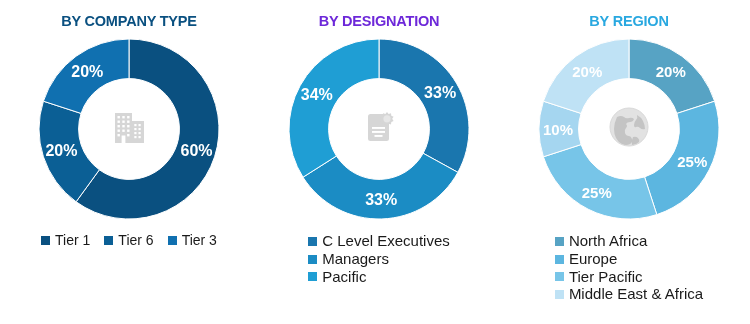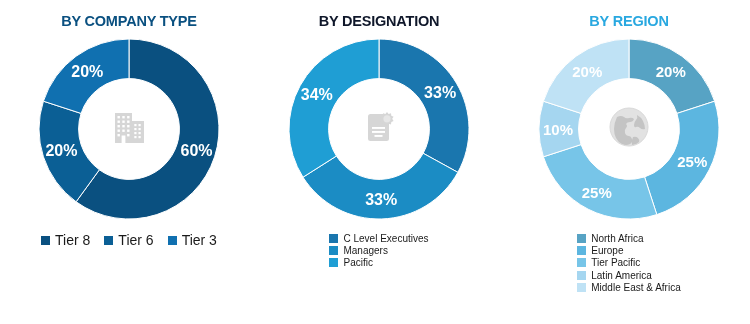--- a/index.html
+++ b/index.html
@@ -82,21 +82,21 @@
     gap: 5px;
     line-height: 1.12;
   }
   .legend-swatch {
     width: 9px;
     height: 9px;
     flex: 0 0 auto;
     display: block;
   }
   .legend-label {
-    font-size: 10px;
+    font-size: 15px;
     color: #1a1a1a;
     white-space: nowrap;
   }
   .legend-label.big {
     font-size: 14px;
   }
 </style>
 </head>
 <body>
 
@@ -139,35 +139,35 @@
           <rect x="27.3" y="27" width="2.2" height="2.2" fill="#ffffff"></rect>
           <rect x="31.5" y="27" width="2.2" height="2.2" fill="#ffffff"></rect>
           <rect x="27.3" y="31" width="2.2" height="2.2" fill="#ffffff"></rect>
           <rect x="31.5" y="31" width="2.2" height="2.2" fill="#ffffff"></rect>
         </svg>
       </span>
     </div>
     <div class="legend row" id="legend-0">
         <div class="legend-item">
           <span class="legend-swatch" style="background: rgb(10, 80, 128);"></span>
-          <span class="legend-label big">Tier 8</span>
+          <span class="legend-label big">Tier 1</span>
         </div>
         <div class="legend-item">
           <span class="legend-swatch" style="background: rgb(11, 95, 149);"></span>
           <span class="legend-label big">Tier 6</span>
         </div>
         <div class="legend-item">
           <span class="legend-swatch" style="background: rgb(16, 112, 176);"></span>
           <span class="legend-label big">Tier 3</span>
         </div>
       </div>
   </div>
 
   <div class="panel">
-    <div class="panel-title" style="color: #0f172a;">BY DESIGNATION</div>
+    <div class="panel-title" style="color: #6d28d9;">BY DESIGNATION</div>
     <div class="chart-wrap">
       <svg class="donut-svg" id="donut-1" width="200" height="196" viewBox="0 0 200 196">
           <path d="M100 8 A90 90 0 0 1 178.86760120394771 141.3578306691544 L144.16585667421072 122.28038517472646 A50.400000000000006 50.400000000000006 0 0 0 100 47.599999999999994 Z" fill="#1a76ae" stroke="#ffffff" stroke-width="1"></path>
           <text x="161.10579798106397" y="61.86213181304964" text-anchor="middle" dominant-baseline="central" class="slice-label" font-size="16" fill="#ffffff">33%</text>
           <path d="M178.86760120394771 141.3578306691544 A90 90 0 0 1 24.010486704818618 146.22441154810966 L57.445872554698425 125.00567046694141 A50.400000000000006 50.400000000000006 0 0 0 144.16585667421072 122.28038517472646 Z" fill="#1b8cc4" stroke="#ffffff" stroke-width="1"></path>
           <text x="102.22991260847446" y="168.95696973348402" text-anchor="middle" dominant-baseline="central" class="slice-label" font-size="16" fill="#ffffff">33%</text>
           <path d="M24.010486704818618 146.22441154810966 A90 90 0 0 1 99.99999999999999 8 L99.99999999999999 47.599999999999994 A50.400000000000006 50.400000000000006 0 0 0 57.445872554698425 125.00567046694141 Z" fill="#1f9ed4" stroke="#ffffff" stroke-width="1"></path>
           <text x="37.78923617032604" y="63.79934316817102" text-anchor="middle" dominant-baseline="central" class="slice-label" font-size="16" fill="#ffffff">34%</text>
         </svg>
       <span class="center-icon">
@@ -230,23 +230,19 @@
         </div>
         <div class="legend-item">
           <span class="legend-swatch" style="background: rgb(92, 182, 224);"></span>
           <span class="legend-label">Europe</span>
         </div>
         <div class="legend-item">
           <span class="legend-swatch" style="background: rgb(119, 197, 232);"></span>
           <span class="legend-label">Tier Pacific</span>
         </div>
         <div class="legend-item">
-          <span class="legend-swatch" style="background: rgb(165, 214, 240);"></span>
-          <span class="legend-label">Latin America</span>
-        </div>
-        <div class="legend-item">
           <span class="legend-swatch" style="background: rgb(191, 226, 245);"></span>
           <span class="legend-label">Middle East &amp; Africa</span>
         </div>
       </div>
   </div>
 
 </div>
 
 </body></html>

